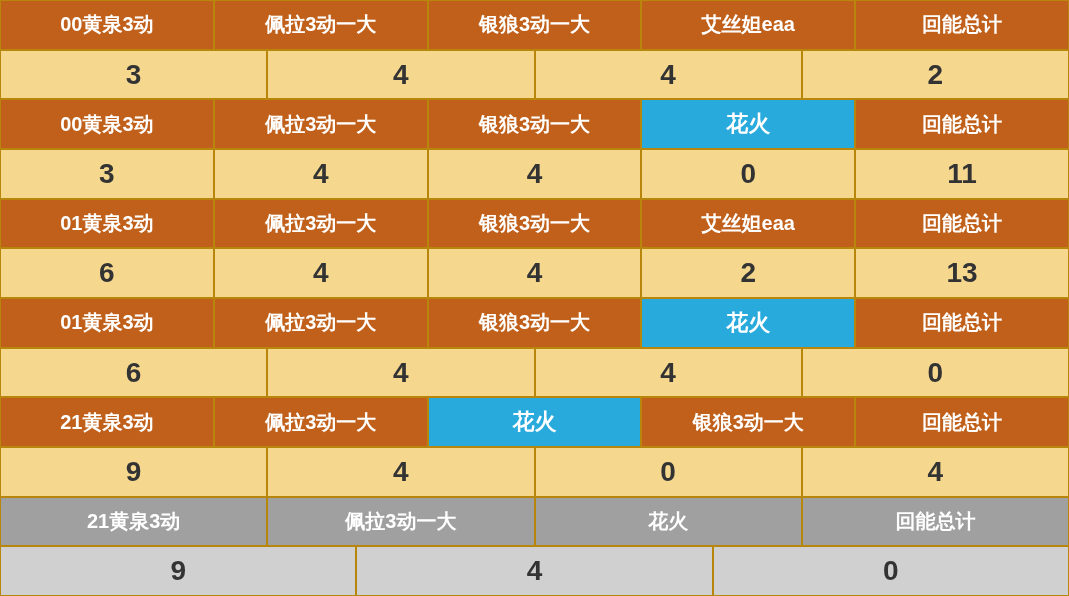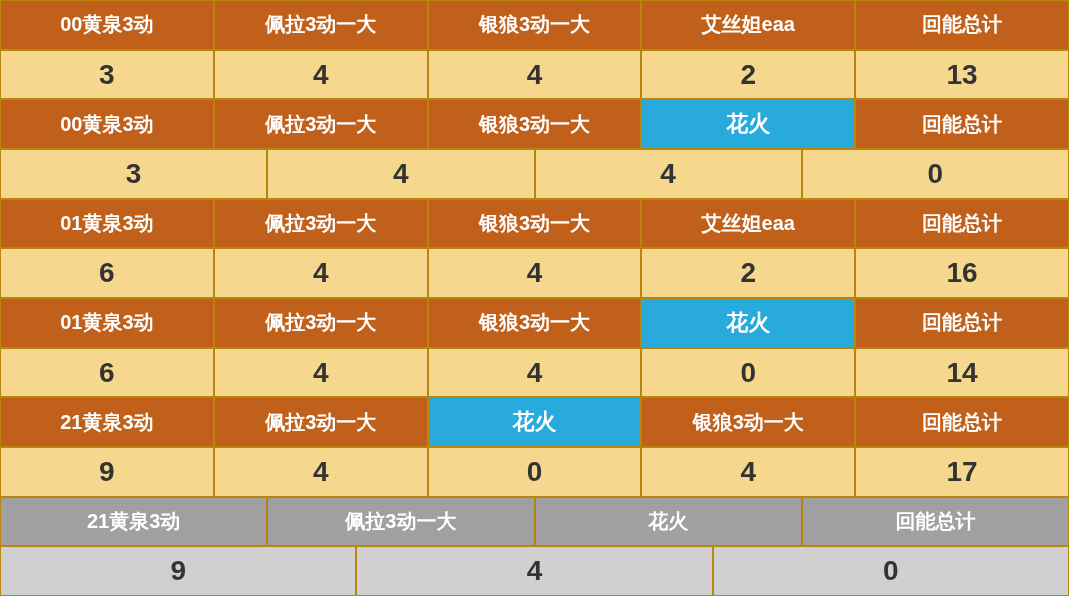--- a/index.html
+++ b/index.html
@@ -70,76 +70,74 @@
       <div class="cell header">佩拉3动一大</div>
       <div class="cell header">银狼3动一大</div>
       <div class="cell header">艾丝妲eaa</div>
       <div class="cell header">回能总计</div>
     </div>
     <div class="table-row">
       <div class="cell data">3</div>
       <div class="cell data">4</div>
       <div class="cell data">4</div>
       <div class="cell data">2</div>
-      <div class="cell data">13</div>
     </div>
     <div class="table-row">
       <div class="cell header">00黄泉3动</div>
       <div class="cell header">佩拉3动一大</div>
       <div class="cell header">银狼3动一大</div>
       <div class="cell blue">花火</div>
       <div class="cell header">回能总计</div>
     </div>
     <div class="table-row">
       <div class="cell data">3</div>
       <div class="cell data">4</div>
       <div class="cell data">4</div>
       <div class="cell data">0</div>
+      <div class="cell data">11</div>
     </div>
     <div class="table-row">
       <div class="cell header">01黄泉3动</div>
       <div class="cell header">佩拉3动一大</div>
       <div class="cell header">银狼3动一大</div>
       <div class="cell header">艾丝妲eaa</div>
       <div class="cell header">回能总计</div>
     </div>
     <div class="table-row">
       <div class="cell data">6</div>
       <div class="cell data">4</div>
       <div class="cell data">4</div>
       <div class="cell data">2</div>
-      <div class="cell data">16</div>
+      <div class="cell data">13</div>
     </div>
     <div class="table-row">
       <div class="cell header">01黄泉3动</div>
       <div class="cell header">佩拉3动一大</div>
       <div class="cell header">银狼3动一大</div>
       <div class="cell blue">花火</div>
       <div class="cell header">回能总计</div>
     </div>
     <div class="table-row">
       <div class="cell data">6</div>
       <div class="cell data">4</div>
       <div class="cell data">4</div>
       <div class="cell data">0</div>
-      <div class="cell data">14</div>
     </div>
     <div class="table-row">
       <div class="cell header">21黄泉3动</div>
       <div class="cell header">佩拉3动一大</div>
       <div class="cell blue">花火</div>
       <div class="cell header">银狼3动一大</div>
       <div class="cell header">回能总计</div>
     </div>
     <div class="table-row">
       <div class="cell data">9</div>
       <div class="cell data">4</div>
       <div class="cell data">0</div>
       <div class="cell data">4</div>
-      <div class="cell data">17</div>
     </div>
     <div class="table-row">
       <div class="cell gray-header">21黄泉3动</div>
       <div class="cell gray-header">佩拉3动一大</div>
       <div class="cell gray-header">花火</div>
       <div class="cell gray-header">回能总计</div>
     </div>
     <div class="table-row">
       <div class="cell gray-data">9</div>
       <div class="cell gray-data">4</div>

